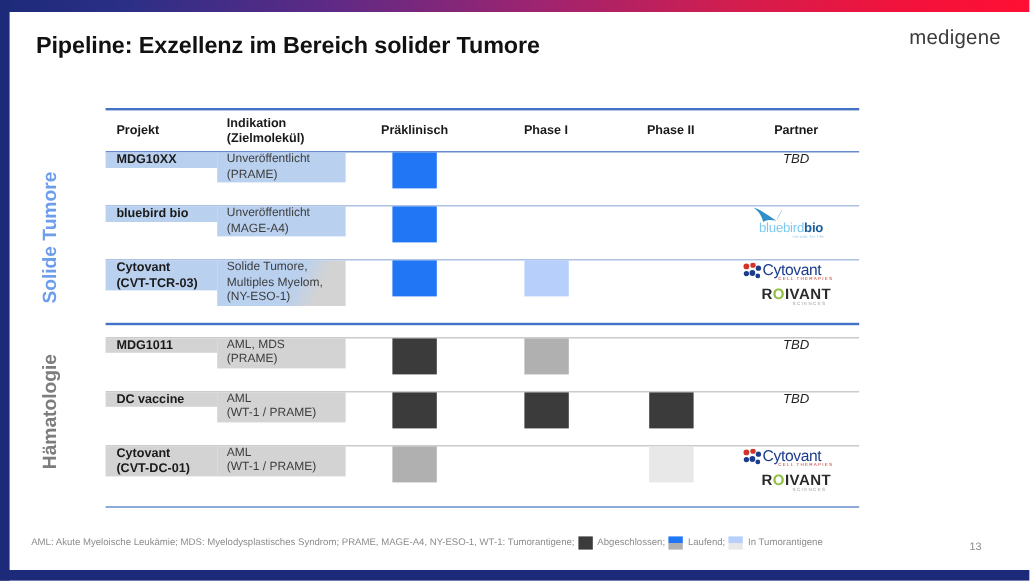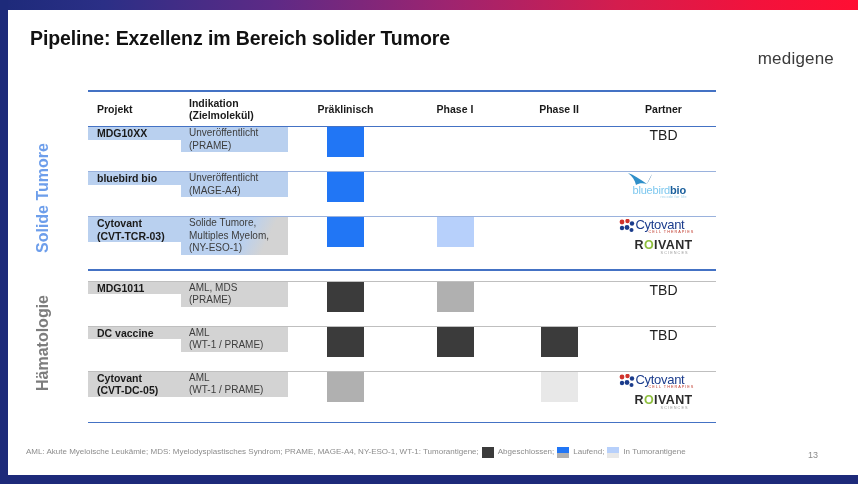--- a/index.html
+++ b/index.html
@@ -24,21 +24,21 @@
   }
 
   
   .slide-title{
     position:absolute;left:30px;top:27px;
     font-size:19.5px;font-weight:bold;color:#111111;letter-spacing:-0.1px;
     white-space:nowrap;
   }
   .brand-logo{
     position:absolute;right:24px;top:22px;
-    font-size:17px;color:#3b3b3b;letter-spacing:0.2px;margin-top:27px;
+    font-size:17px;color:#3b3b3b;letter-spacing:0.2px;
   }
 
   
   .side-label{
     position:absolute;
     writing-mode:vertical-rl;transform:rotate(180deg);
     font-weight:bold;text-align:center;white-space:nowrap;
   }
   .side-label.solid{
     left:34px;top:128px;height:140px;width:24px;
@@ -87,21 +87,21 @@
 
   
   .bar{width:37px;height:30px;display:block;}
   .bar.blue {background:#2176f5;}
   .bar.lblue{background:#b7d0fb;}
   .bar.dark {background:#3b3b3b;}
   .bar.mgrey{background:#b0b0b0;}
   .bar.lgrey{background:#e8e8e8;}
   .bar.none {background:transparent;}
 
-  .tbd{font-size:14px;color:#1f1f1f;}
+  .tbd{font-size:11px;color:#1f1f1f;font-style:italic;}
 
   
   .section-gap{height:10px;}
 
   
   .bb{position:relative;width:86px;height:30px;}
   .bb .swoosh{position:absolute;left:6px;top:0px;}
   .bb .bb-word{position:absolute;left:12px;top:12px;font-size:11px;letter-spacing:-0.2px;}
   .bb .bb-blue{color:#7ec8ef;}
   .bb .bb-dark{color:#1a5f9c;font-weight:bold;}
@@ -338,21 +338,21 @@
       <span class="tbd">TBD</span>
     </div>
   </div>
 
   <div class="hrule grey"></div>
 
   <div class="row" style="min-height:50px;">
     <div class="cell c-proj tint-grey">
       <span class="proj-text">
         <span style="display:block;">Cytovant</span>
-        <span style="display:block;">(CVT-DC-05)</span>
+        <span style="display:block;">(CVT-DC-01)</span>
       </span>
     </div>
     <div class="cell c-ind tint-grey">
       <span class="ind-text">
         <span style="display:block;">AML</span>
         <span style="display:block;">(WT-1 / PRAME)</span>
       </span>
     </div>
     <div class="cell c-pre">
         <span class="bar mgrey"></span>

